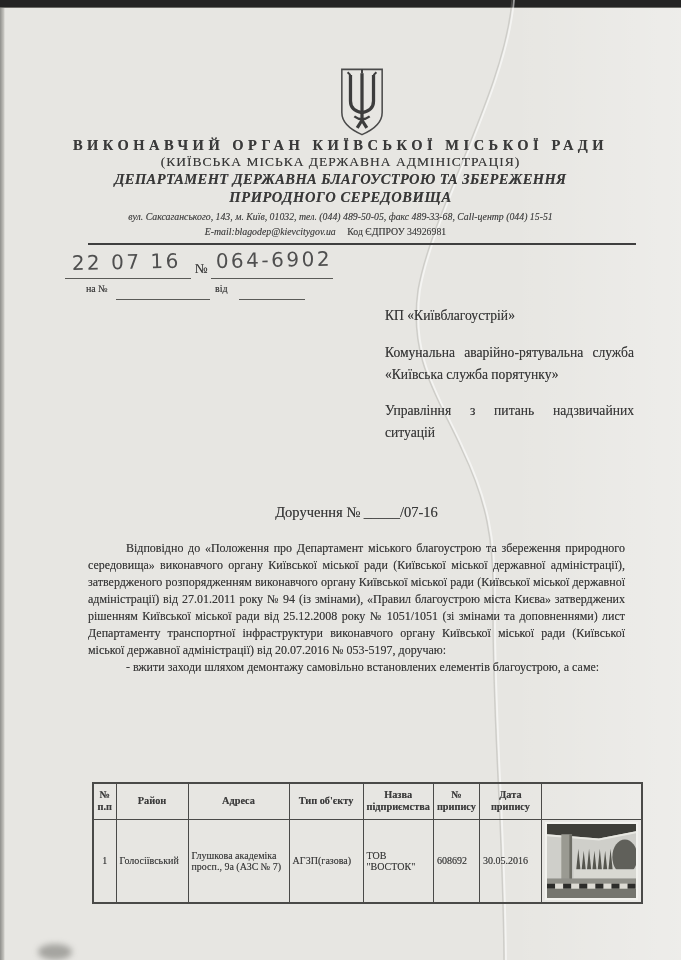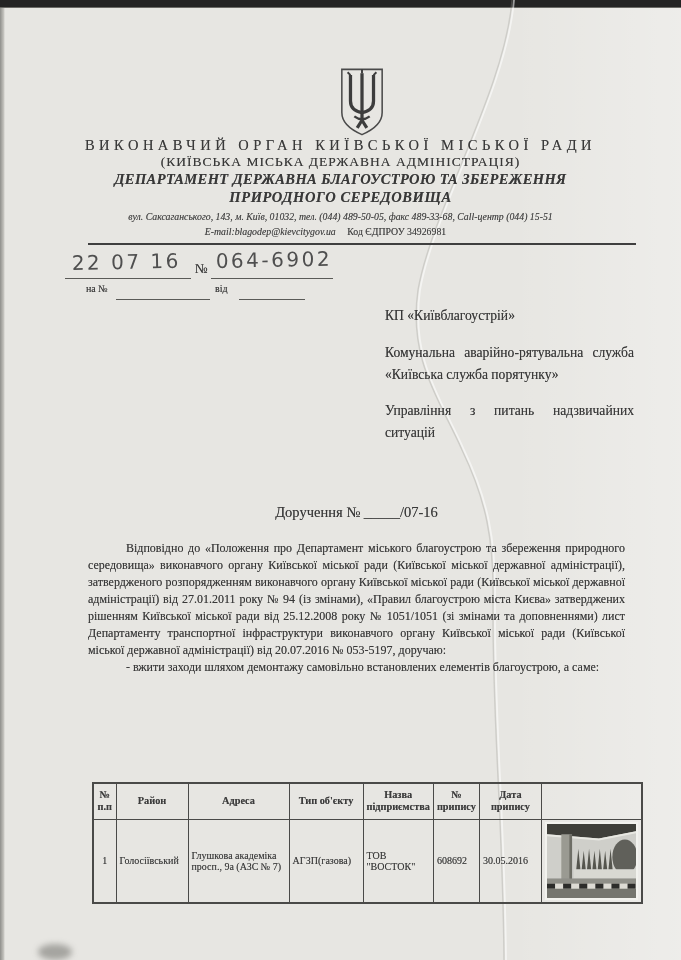--- a/index.html
+++ b/index.html
@@ -12,21 +12,21 @@
   .scan *{box-sizing:border-box;}
   .doc-text{text-shadow:0 0 .6px rgba(56,56,56,.55);}
   
   .top-band{position:absolute;left:0;top:0;width:681px;height:8px;background:#242424;border-bottom:1px solid #6a6a66;}
   .left-edge{position:absolute;left:0;top:8px;width:5px;height:952px;background:linear-gradient(90deg,#8f8f8b,#c2c1bc 70%,rgba(231,230,226,0));}
   .right-sheen{position:absolute;right:0;top:8px;width:170px;height:952px;background:linear-gradient(270deg,rgba(255,255,255,.28),rgba(255,255,255,0));pointer-events:none;}
   .crease-svg{position:absolute;left:0;top:0;pointer-events:none;}
   .smudge{position:absolute;left:38px;top:944px;width:34px;height:16px;background:#6f6f6a;border-radius:50%;filter:blur(3px);opacity:.55;}
   
   .emblem{position:absolute;left:338px;top:66px;}
-  .h1{position:absolute;left:0;top:137px;width:681px;text-align:center;font-size:14.5px;letter-spacing:4.5px;white-space:nowrap;color:#3a3a3a;}
+  .h1{position:absolute;left:0;top:137px;width:681px;text-align:center;font-size:14.5px;letter-spacing:4.5px;white-space:nowrap;color:#3a3a3a;font-weight:bold;}
   .h2{position:absolute;left:0;top:154px;width:681px;text-align:center;font-size:13.5px;letter-spacing:1px;}
   .h3a{position:absolute;left:0;top:171px;width:681px;text-align:center;font-size:14.5px;font-weight:bold;font-style:italic;letter-spacing:.4px;}
   .h3b{position:absolute;left:0;top:189px;width:681px;text-align:center;font-size:14.5px;font-weight:bold;font-style:italic;letter-spacing:.6px;}
   .addr{position:absolute;left:0;top:211px;width:681px;text-align:center;font-size:9.8px;font-style:italic;color:#454545;}
   .mailline{position:absolute;left:0;top:226px;width:651px;text-align:center;font-size:9.8px;color:#454545;}
   .mailline .em{font-style:italic;}
   .mailline .ed{font-style:normal;margin-left:9px;}
   .rule{position:absolute;left:88px;top:243px;width:548px;height:2px;background:#3f3f3f;}
   
   .hw{font-family:"DejaVu Sans",sans-serif;color:#4f4f4f;font-size:20px;letter-spacing:2.5px;transform:rotate(-1.2deg);transform-origin:left bottom;white-space:nowrap;}

